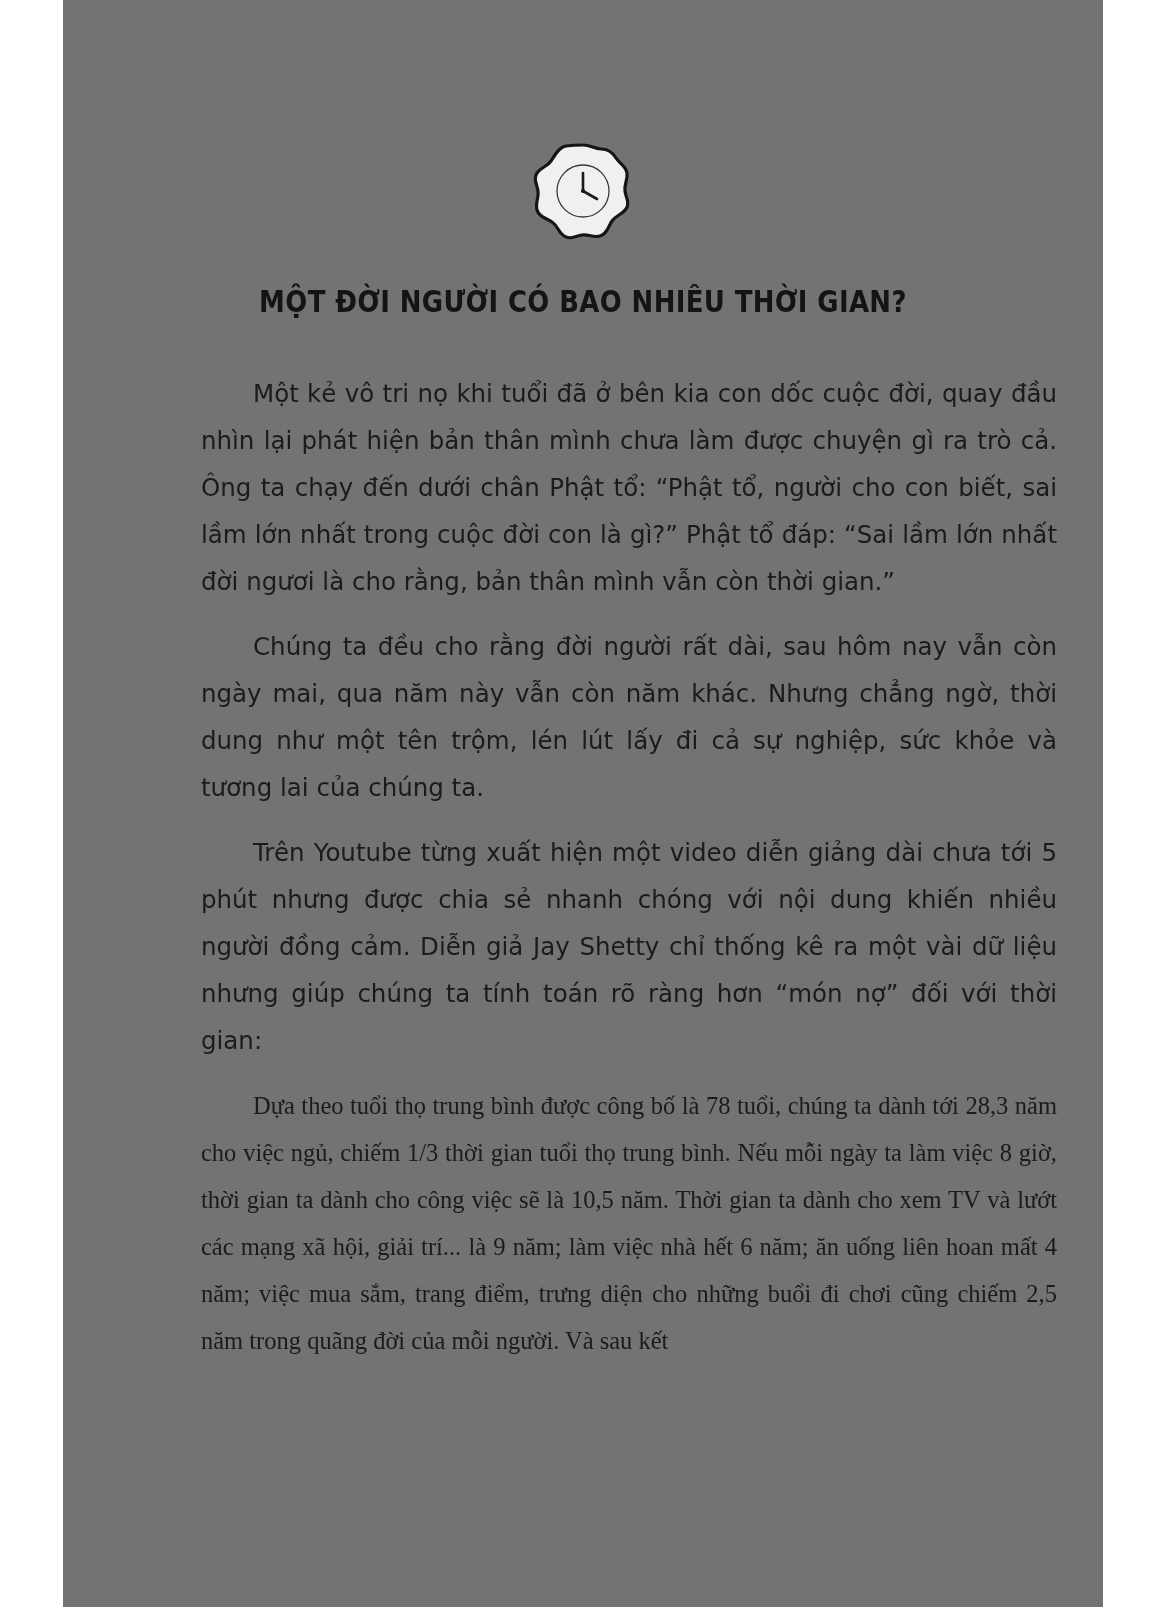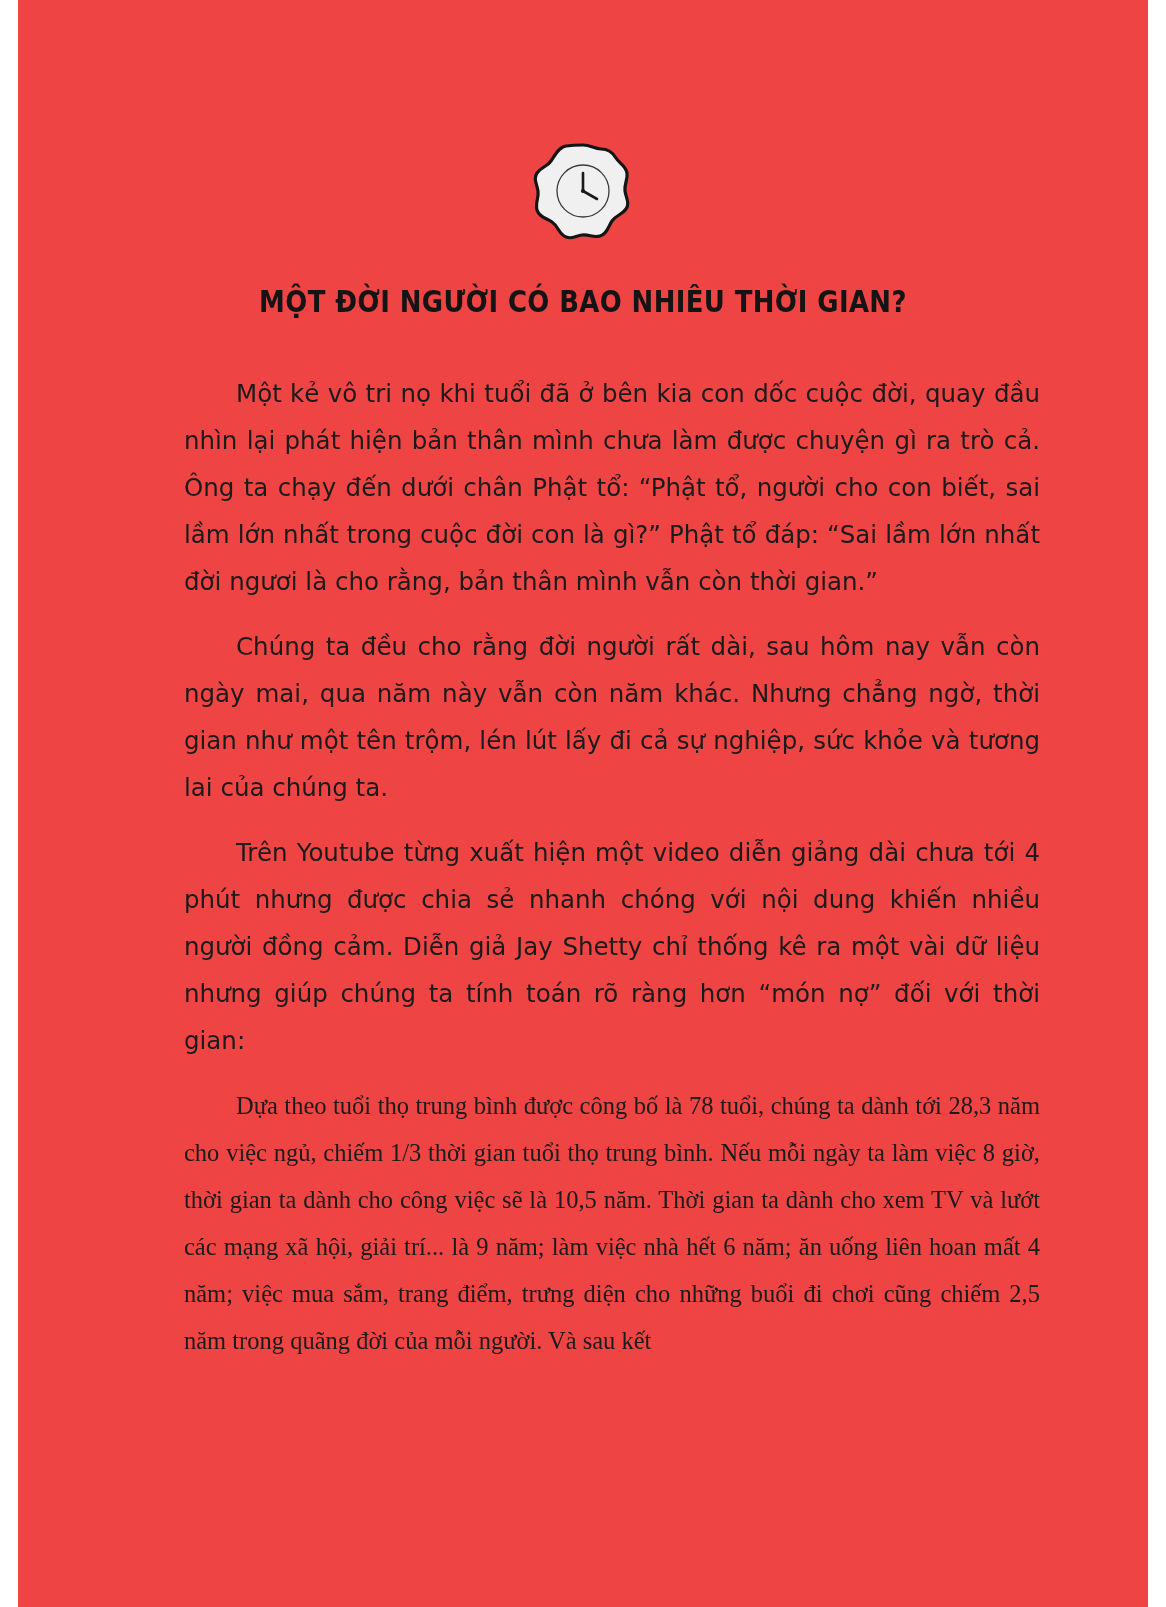--- a/index.html
+++ b/index.html
@@ -2,23 +2,23 @@
 <html lang="vi"><head>
 <meta charset="utf-8">
 <style>
   html, body {
     margin: 0;
     padding: 0;
     background: #ffffff;
   }
   .page {
     position: relative;
-    width: 1130px;
+    width: 1040px;
     height: 1607px;
-    background: #ef4444;
+    background: #737373;
     margin: 0 auto;
     box-sizing: border-box;
     font-family: "DejaVu Sans", sans-serif;
     overflow: hidden;
   }
 
   
   .ornament-wrap {
     position: absolute;
     top: 140px;
@@ -57,21 +57,20 @@
     top: 370px;
     left: 138px;
     width: 856px;
     color: #1b1b1b;
     font-size: 24.5px;
     line-height: 47px;
     text-align: justify;
     text-justify: inter-word;
     font-family: "DejaVu Sans", sans-serif;
     font-weight: 400;
-    margin-left: 28px;
   }
   .body-text p {
     margin: 0 0 18px 0;
     text-indent: 52px;
   }
   .body-text p:last-child {
     margin-bottom: 0;
     font-family: Liberation Serif, serif;
   }
 
@@ -128,19 +127,19 @@
       <line x1="52" y1="51" x2="52" y2="33" stroke="#1a1a1a" stroke-width="2.6" stroke-linecap="round"></line>
       <line x1="52" y1="51" x2="66" y2="59" stroke="#1a1a1a" stroke-width="2.6" stroke-linecap="round"></line>
       <circle cx="52" cy="51" r="2.1" fill="#1a1a1a"></circle>
     </svg>
   </div>
 
   <h1 class="chapter-title">MỘT ĐỜI NGƯỜI CÓ BAO NHIÊU THỜI GIAN?</h1>
 
   <div class="body-text">
     <p>Một kẻ vô tri nọ khi tuổi đã ở bên kia con dốc cuộc đời, quay đầu nhìn lại phát hiện bản thân mình chưa làm được chuyện gì ra trò cả. Ông ta chạy đến dưới chân Phật tổ: “Phật tổ, người cho con biết, sai lầm lớn nhất trong cuộc đời con là gì?” Phật tổ đáp: “Sai lầm lớn nhất đời ngươi là cho rằng, bản thân mình vẫn còn thời gian.”</p>
-    <p>Chúng ta đều cho rằng đời người rất dài, sau hôm nay vẫn còn ngày mai, qua năm này vẫn còn năm khác. Nhưng chẳng ngờ, thời gian như một tên trộm, lén lút lấy đi cả sự nghiệp, sức khỏe và tương lai của chúng ta.</p>
-    <p>Trên Youtube từng xuất hiện một video diễn giảng dài chưa tới 4 phút nhưng được chia sẻ nhanh chóng với nội dung khiến nhiều người đồng cảm. Diễn giả Jay Shetty chỉ thống kê ra một vài dữ liệu nhưng giúp chúng ta tính toán rõ ràng hơn “món nợ” đối với thời gian:</p>
+    <p>Chúng ta đều cho rằng đời người rất dài, sau hôm nay vẫn còn ngày mai, qua năm này vẫn còn năm khác. Nhưng chẳng ngờ, thời dung như một tên trộm, lén lút lấy đi cả sự nghiệp, sức khỏe và tương lai của chúng ta.</p>
+    <p>Trên Youtube từng xuất hiện một video diễn giảng dài chưa tới 5 phút nhưng được chia sẻ nhanh chóng với nội dung khiến nhiều người đồng cảm. Diễn giả Jay Shetty chỉ thống kê ra một vài dữ liệu nhưng giúp chúng ta tính toán rõ ràng hơn “món nợ” đối với thời gian:</p>
     <p>Dựa theo tuổi thọ trung bình được công bố là 78 tuổi, chúng ta dành tới 28,3 năm cho việc ngủ, chiếm 1/3 thời gian tuổi thọ trung bình. Nếu mỗi ngày ta làm việc 8 giờ, thời gian ta dành cho công việc sẽ là 10,5 năm. Thời gian ta dành cho xem TV và lướt các mạng xã hội, giải trí... là 9 năm; làm việc nhà hết 6 năm; ăn uống liên hoan mất 4 năm; việc mua sắm, trang điểm, trưng diện cho những buổi đi chơi cũng chiếm 2,5 năm trong quãng đời của mỗi người. Và sau kết</p>
   </div>
 
 
 </div>
 
 </body></html>

